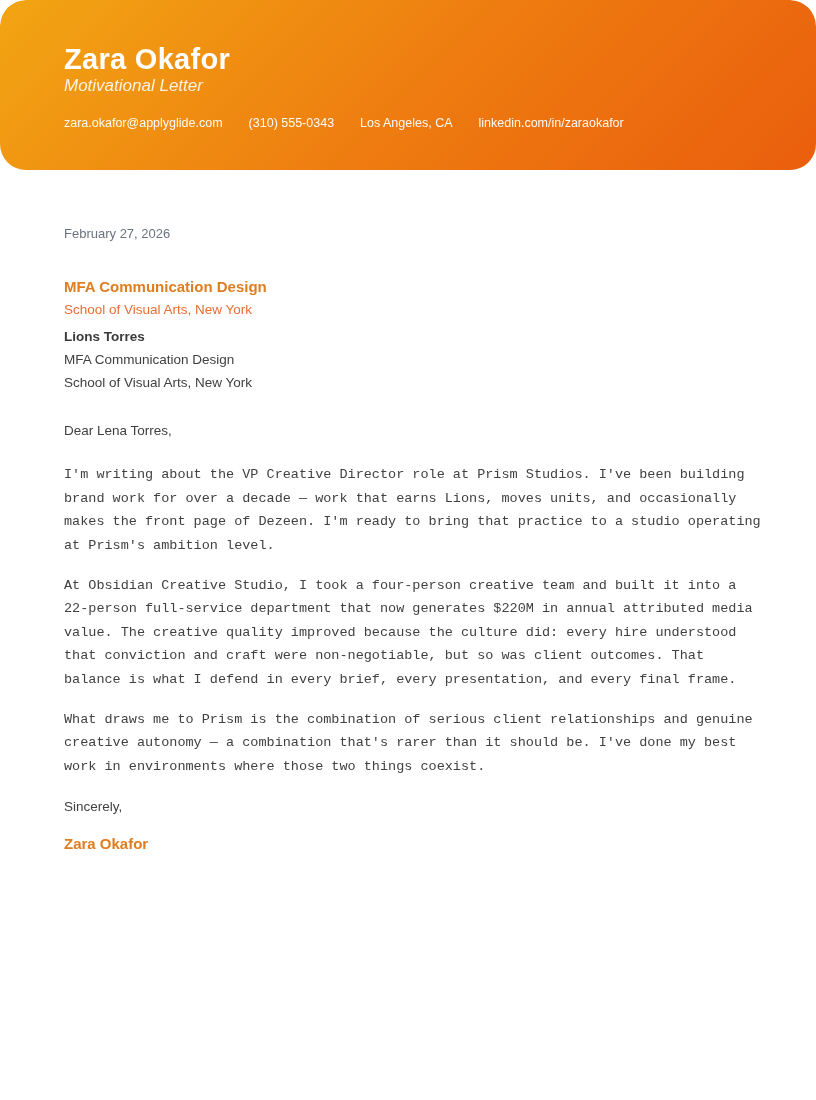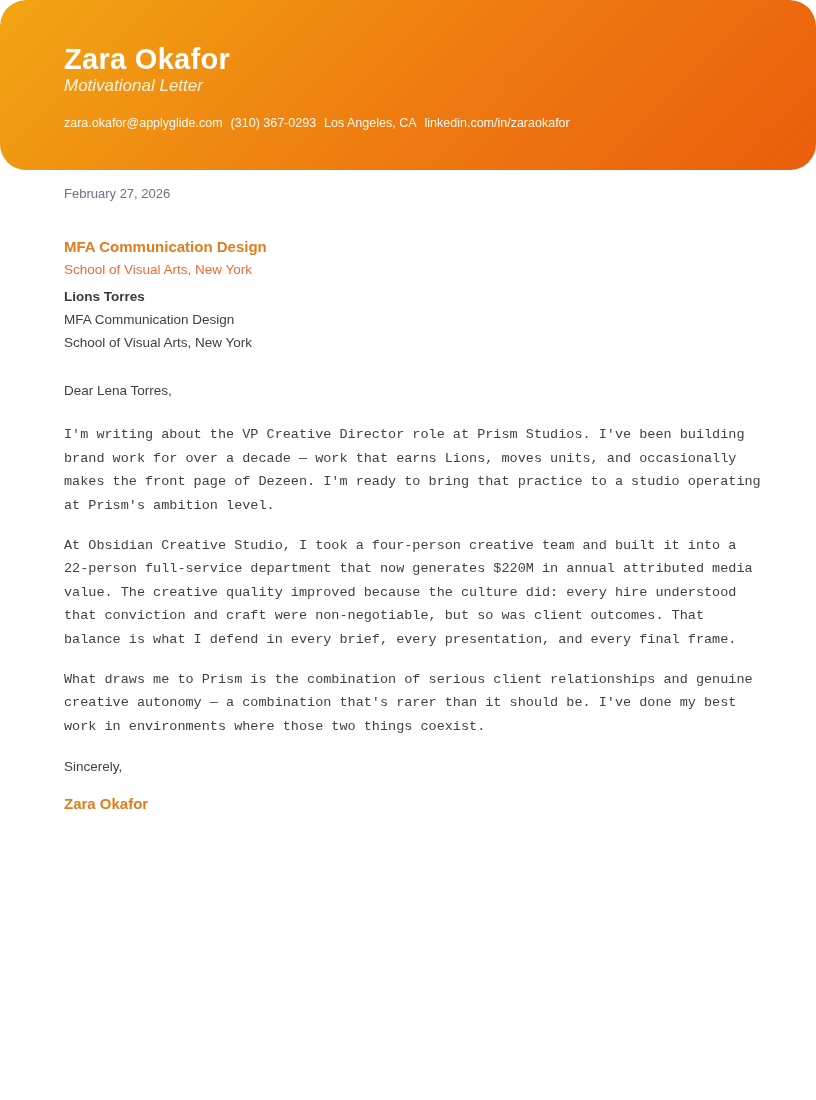--- a/index.html
+++ b/index.html
@@ -28,28 +28,28 @@
     line-height: 1.1;
   }
   .header .subtitle {
     margin-top: 0;
     font-size: 17px;
     font-style: italic;
     color: rgba(255,255,255,0.88);
   }
   .header .contacts {
     display: flex;
-    gap: 8px;
+    gap: 26px;
     margin-top: 20px;
     font-size: 12.5px;
     color: rgba(255,255,255,0.96);
     white-space: nowrap;
   }
   .letter {
-    padding: 17px 50px 60px 64px;
+    padding: 57px 50px 60px 64px;
     color: #414141;
     font-size: 13.5px;
     line-height: 23.5px;
   }
   .date {
     color: #6b7280;
     font-size: 13px;
     line-height: 14px;
     margin: 0 0 38px 0;
   }
@@ -94,21 +94,21 @@
   }
 </style>
 </head>
 <body>
 
 <header class="header">
   <h1>Zara Okafor</h1>
   <div class="subtitle">Motivational Letter</div>
   <div class="contacts">
     <span>zara.okafor@applyglide.com</span>
-    <span>(310) 367-0293</span>
+    <span>(310) 555-0343</span>
     <span>Los Angeles, CA</span>
     <span>linkedin.com/in/zaraokafor</span>
   </div>
 </header>
 
 <main class="letter">
   <div class="date">February 27, 2026</div>
 
   <div class="position-title">MFA Communication Design</div>
   <div class="position-org">School of Visual Arts, New York</div>

